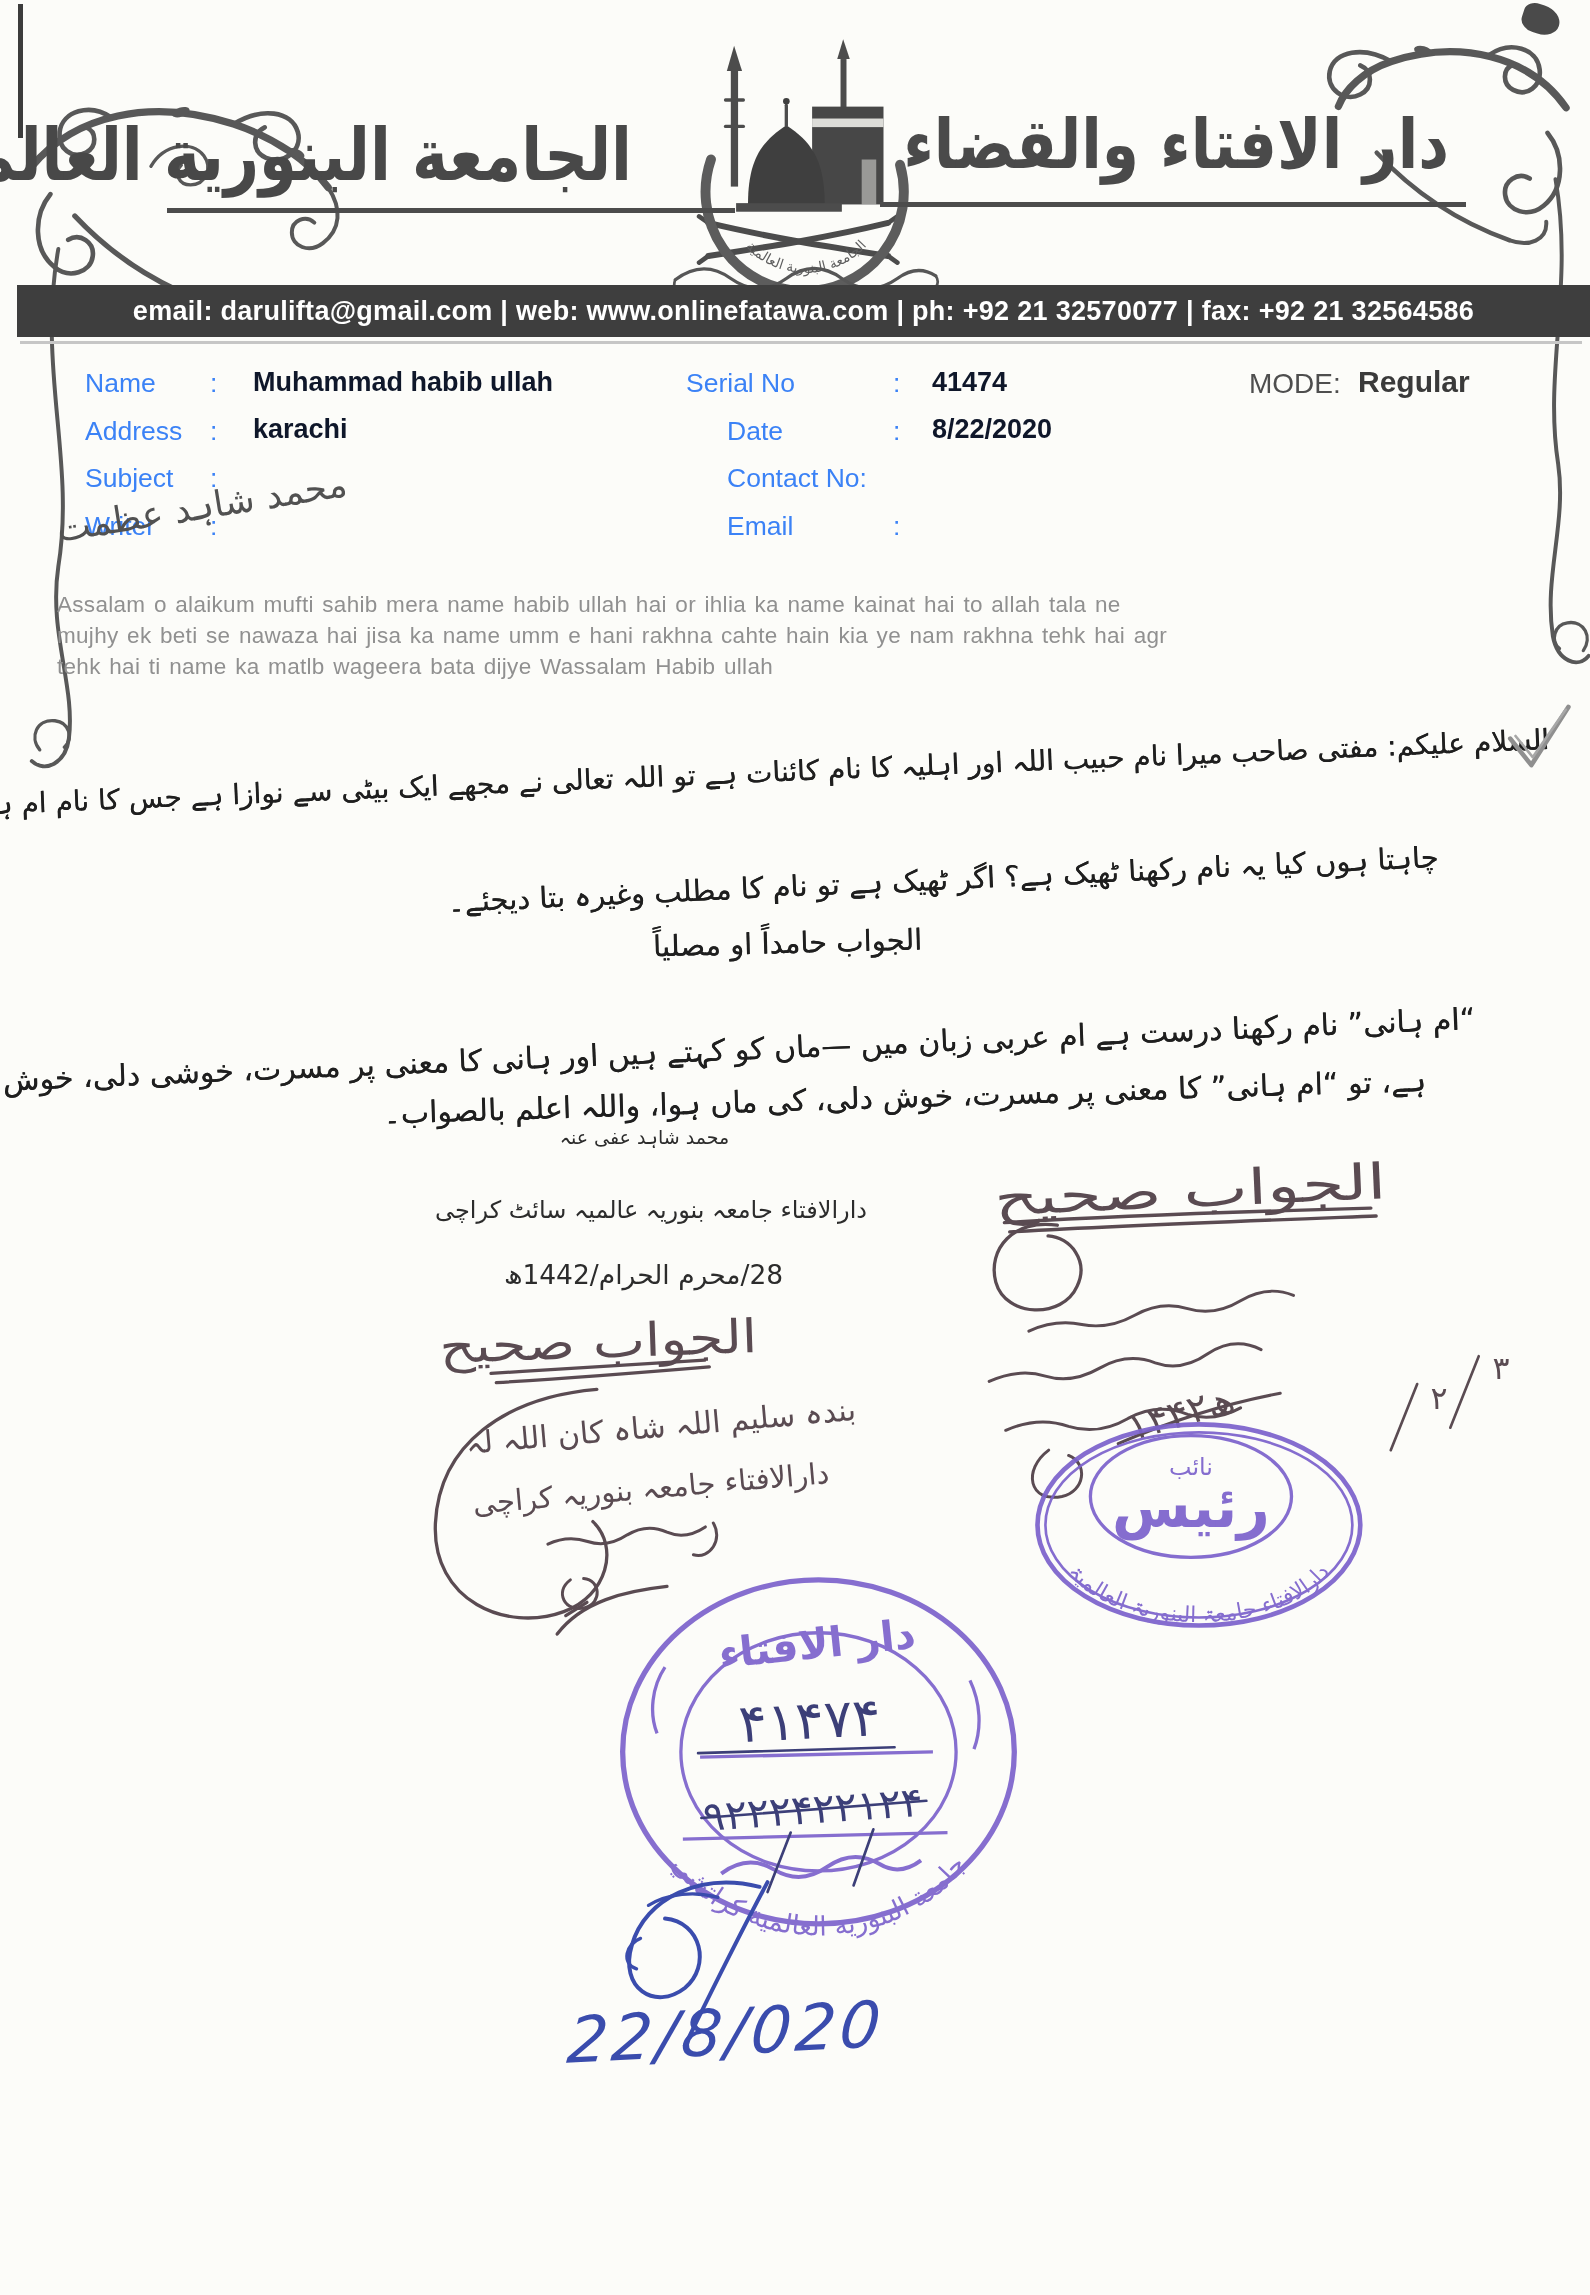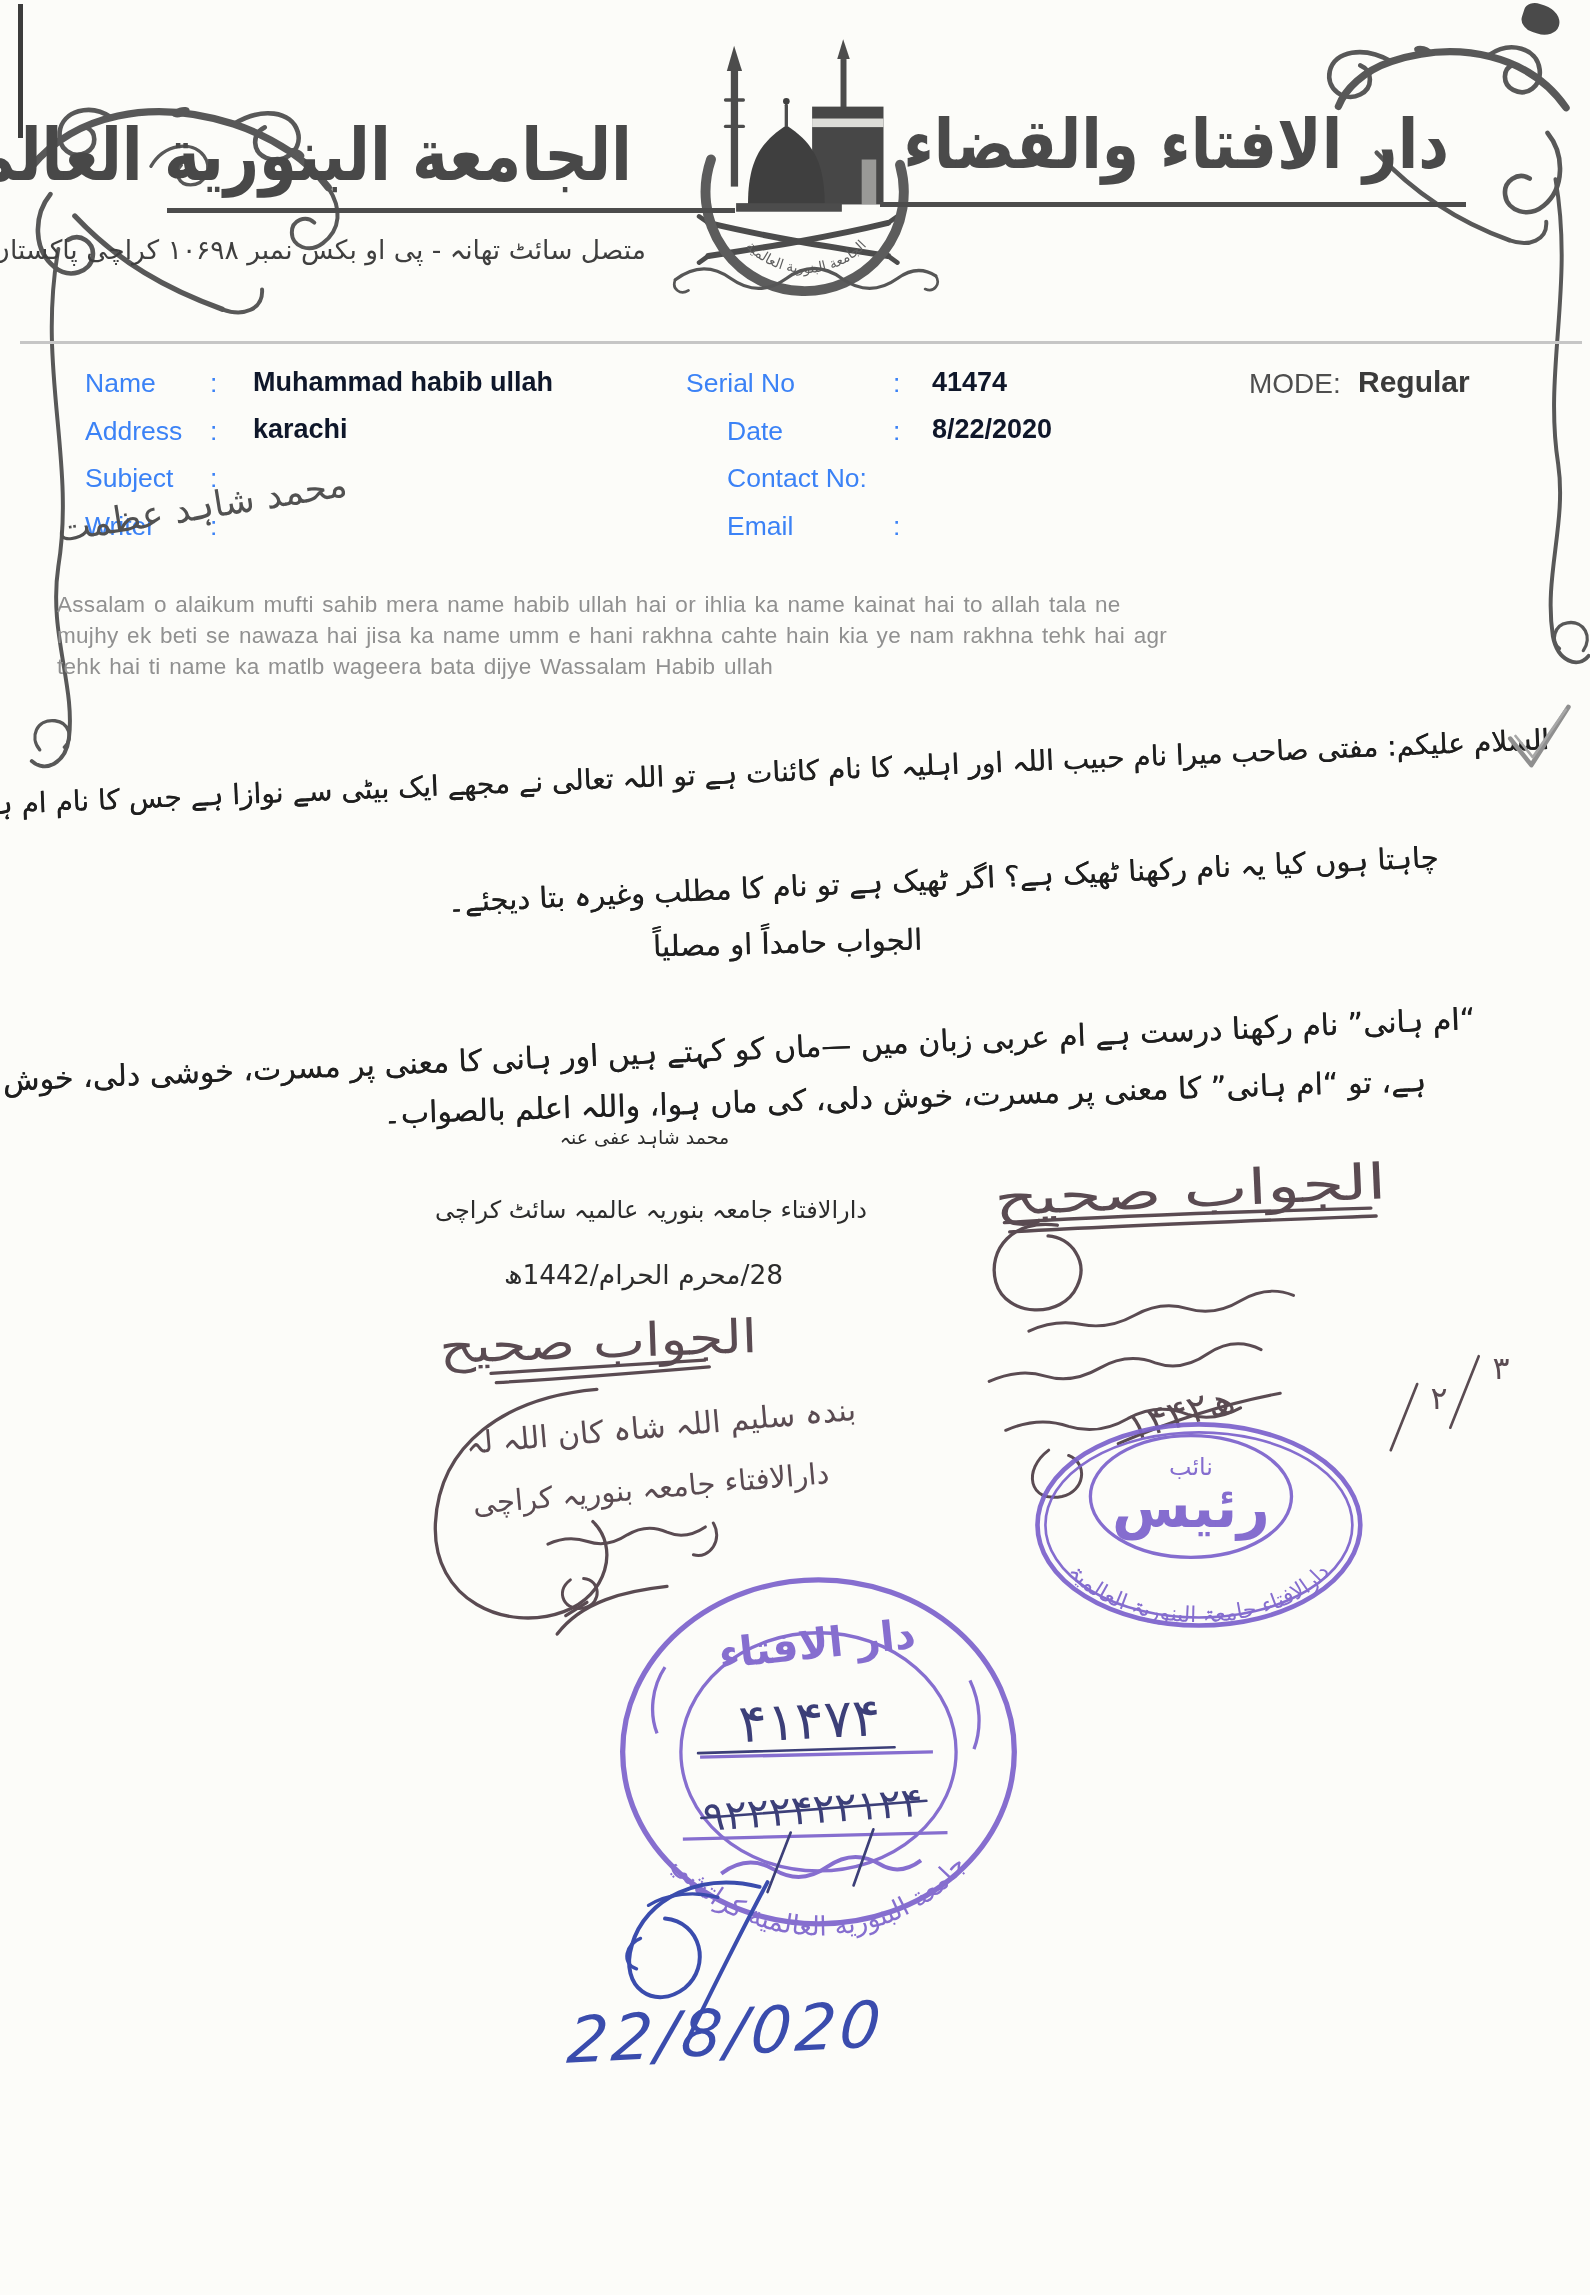--- a/index.html
+++ b/index.html
@@ -82,25 +82,25 @@
       <textPath href="#logoArc" startOffset="50%" text-anchor="middle">الجامعة البنورية العالمية</textPath>
     </text>
     <g stroke="#565656" stroke-linecap="round" fill="none">
       <path d="M8 382 q 42 -32 84 -2 q 42 30 84 0 q 42 -30 84 0 q 42 30 84 0 q 30 -22 58 -4" stroke-width="5"></path>
       <path d="M8 382 c -6 14, 8 24, 20 16 M402 376 c 8 12, -2 26, -16 20" stroke-width="4"></path>
     </g>
   </svg>
 
   <div class="abs calli" style="left:122px;top:85px;width:510px;height:139px;line-height:139px;text-align:center;font-size:61px;color:#484848;transform:scaleY(1.18);">الجامعة البنورية العالمية</div>
   <div class="abs" style="left:167px;top:208px;width:568px;height:4.6px;background:#4c4c4c;"></div>
-  <div class="abs urdu" style="left:136px;top:222px;width:510px;height:56px;line-height:56px;text-align:center;font-size:26.5px;color:#3f3f3f;">متصل سائٹ تھانہ - پی او بکس نمبر ۱۰۶۹۸ کراچی پاکستان</div>
 
   <div class="abs calli" style="left:986px;top:86px;width:463px;height:116px;line-height:116px;text-align:center;font-size:60px;color:#4a4a4a;transform:scaleY(1.15);">دار الافتاء والقضاء</div>
   <div class="abs" style="left:880px;top:202px;width:586px;height:4.6px;background:#4c4c4c;"></div>
 
+  <div class="abs bar" style="left:17px;top:285px;width:1573px;height:52px;">email: darulifta@gmail.com | web: www.onlinefatawa.com | ph: +92 21 32570077 | fax: +92 21 32564586</div>
   <div class="abs" style="left:20px;top:341px;width:1562px;height:2.6px;background:#c6c6c6;"></div>
 
   <div class="abs label" style="left:85px;top:368px;">Name</div>
   <div class="abs label" style="left:210px;top:368px;">:</div>
   <div class="abs val" style="left:253px;top:367px;">Muhammad habib ullah</div>
 
   <div class="abs label" style="left:85px;top:416px;">Address</div>
   <div class="abs label" style="left:210px;top:416px;">:</div>
   <div class="abs val" style="left:253px;top:414px;">karachi</div>
 

